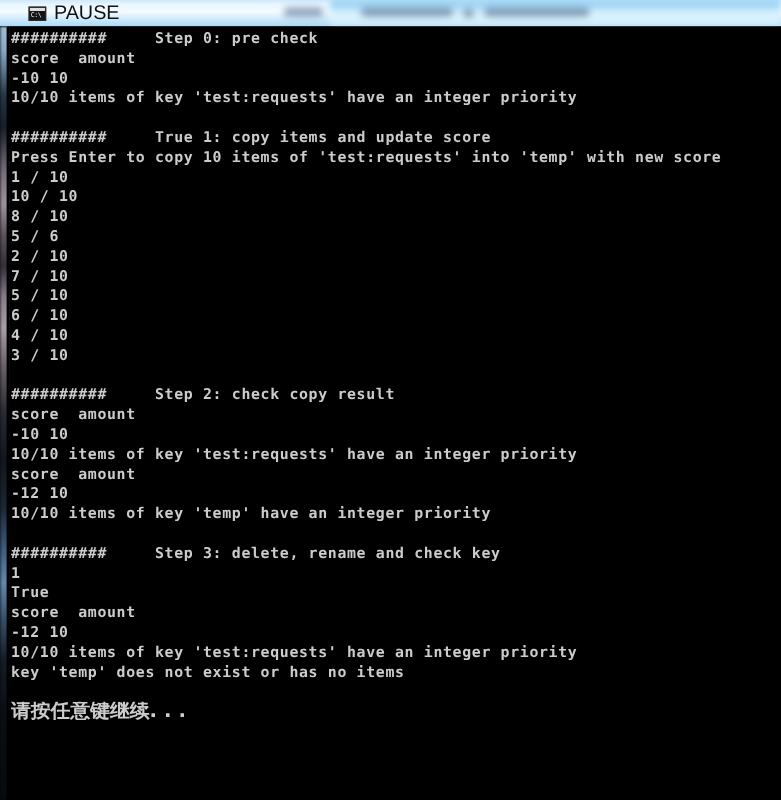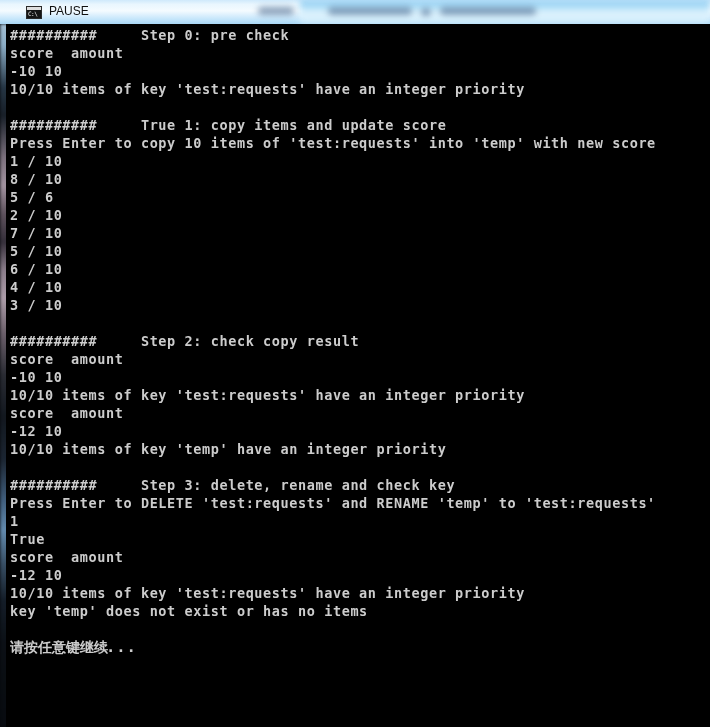--- a/index.html
+++ b/index.html
@@ -77,21 +77,21 @@
     color: #e8e8e8;
     font-size: 6px;
     line-height: 8px;
     font-family: "DejaVu Sans Mono", "Liberation Mono", monospace;
     letter-spacing: -0.5px;
   }
   #win-title {
     position: absolute;
     left: 49px; top: 2px;
     font-family: "Liberation Sans", sans-serif;
-    font-size: 12px;
+    font-size: 18px;
     line-height: 19px;
     color: #101010;
     white-space: nowrap;
   }
 
   
   #left-strip {
     position: absolute;
     left: 0; top: 24px;
     width: 9px;
@@ -155,21 +155,21 @@
     letter-spacing: 0.6px;
     color: #cccccc;
     white-space: pre;
     overflow: hidden;
     font-weight: bold;
   }
   .cline.blank { color: transparent; }
   .cline.cjk {
     font-family: "DejaVu Sans", "Liberation Sans", sans-serif;
     letter-spacing: 0px;
-    font-size: 14px;
+    font-size: 18px;
   }
 </style>
 </head>
 <body>
 
 <div id="desktop">
 
   <div id="titlebar">
     <div class="tb-shade"></div>
 
@@ -194,39 +194,39 @@
   <div id="console">
     <div id="console-lines">
         <div class="cline">##########     Step 0: pre check</div>
         <div class="cline">score  amount</div>
         <div class="cline">-10 10</div>
         <div class="cline">10/10 items of key 'test:requests' have an integer priority</div>
         <div class="cline blank"></div>
         <div class="cline">##########     True 1: copy items and update score</div>
         <div class="cline">Press Enter to copy 10 items of 'test:requests' into 'temp' with new score</div>
         <div class="cline">1 / 10</div>
+        <div class="cline">10 / 10</div>
         <div class="cline">8 / 10</div>
         <div class="cline">5 / 6</div>
         <div class="cline">2 / 10</div>
         <div class="cline">7 / 10</div>
         <div class="cline">5 / 10</div>
         <div class="cline">6 / 10</div>
         <div class="cline">4 / 10</div>
         <div class="cline">3 / 10</div>
         <div class="cline blank"></div>
         <div class="cline">##########     Step 2: check copy result</div>
         <div class="cline">score  amount</div>
         <div class="cline">-10 10</div>
         <div class="cline">10/10 items of key 'test:requests' have an integer priority</div>
         <div class="cline">score  amount</div>
         <div class="cline">-12 10</div>
         <div class="cline">10/10 items of key 'temp' have an integer priority</div>
         <div class="cline blank"></div>
         <div class="cline">##########     Step 3: delete, rename and check key</div>
-        <div class="cline">Press Enter to DELETE 'test:requests' and RENAME 'temp' to 'test:requests'</div>
         <div class="cline">1</div>
         <div class="cline">True</div>
         <div class="cline">score  amount</div>
         <div class="cline">-12 10</div>
         <div class="cline">10/10 items of key 'test:requests' have an integer priority</div>
         <div class="cline">key 'temp' does not exist or has no items</div>
         <div class="cline blank"></div>
         <div class="cline cjk">请按任意键继续. . .</div>
       </div>
   </div>

